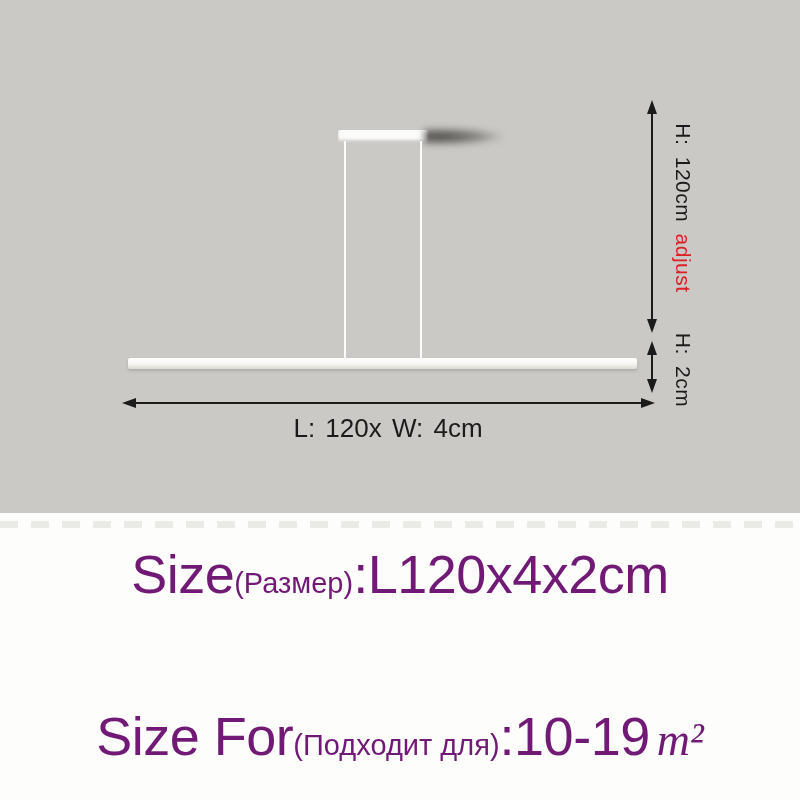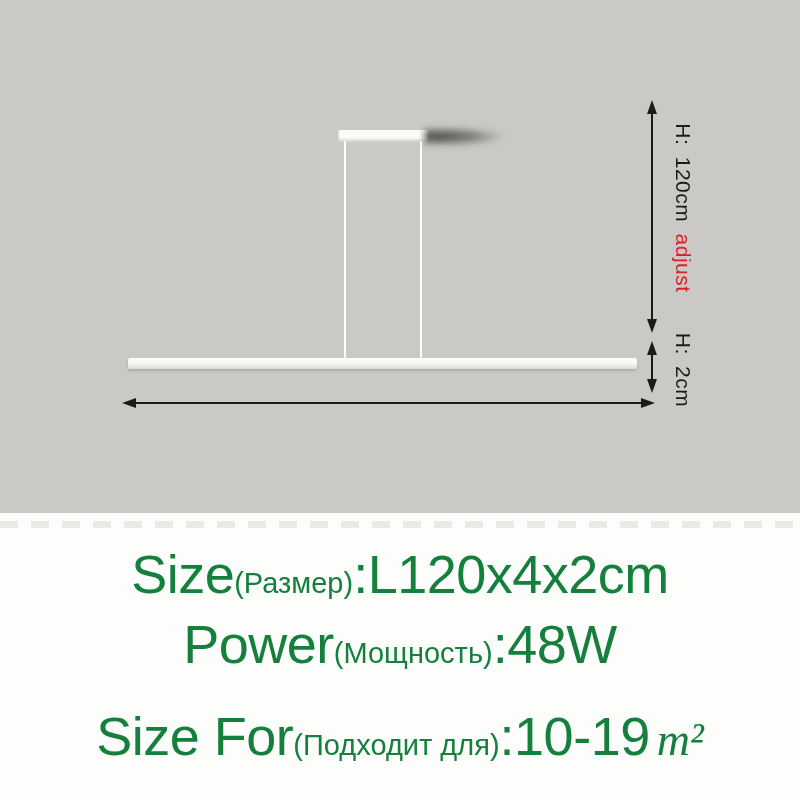--- a/index.html
+++ b/index.html
@@ -57,21 +57,21 @@
     font-size:21px; color: var(--ink, #1b1b1b); word-spacing:5px; letter-spacing:0.5px;
   }
   .vlabel .adjust { color: var(--accent_red, #dc1f25); }
   .hlabel {
     position:absolute; white-space:nowrap; transform: translate(-50%,0);
     font-size:26px; color: var(--ink, #1b1b1b); word-spacing:3px;
   }
   
   .spec-line {
     position:absolute; left:0; width:800px; text-align:center;
-    line-height:54px; color:#15803d; white-space:nowrap;
+    line-height:54px; color:#701a75; white-space:nowrap;
   }
   .spec-line .big   { font-size:54px; letter-spacing:-0.5px; }
   .spec-line .small { font-size:29px; }
   .spec-line .unit  { font-family:"Liberation Serif", serif; font-size:46px; margin-left:7px;font-style:italic; }
 </style>
 </head>
 <body>
 
 <div class="stage">
 
@@ -93,30 +93,28 @@
 
     <div class="dim-line" style="left:133px; top:402px; width:511px; height:2px;"></div>
     <div class="arr arr-left" style="left:122px; top:398px;"></div>
     <div class="arr arr-right" style="left:641px; top:398px;"></div>
 
     <div class="vlabel" style="left:683px; top:208px;">
       <span>H: 120cm</span>
       <span class="adjust">adjust</span>
     </div>
     <div class="vlabel" style="left:683px; top:370px;">H: 2cm</div>
+    <div class="hlabel" style="left:388px; top:413px;">L: 120x W: 4cm</div>
   </div>
 
   <div class="info-area"></div>
   <div class="dashed-strip"></div>
 
   <div class="spec-line" style="top:547px;">
     <span class="big">Size</span><span class="small">(Размер)</span><span class="big">:L120x4x2cm</span>
   </div>
 
-  <div class="spec-line" style="top:617px;">
-    <span class="big">Power</span><span class="small">(Мощность)</span><span class="big">:48W</span>
-  </div>
 
   <div class="spec-line" style="top:709px;">
     <span class="big">Size For</span><span class="small">(Подходит для)</span><span class="big">:10-19</span><span class="unit">m²</span>
   </div>
 
 </div>
 
 </body></html>

